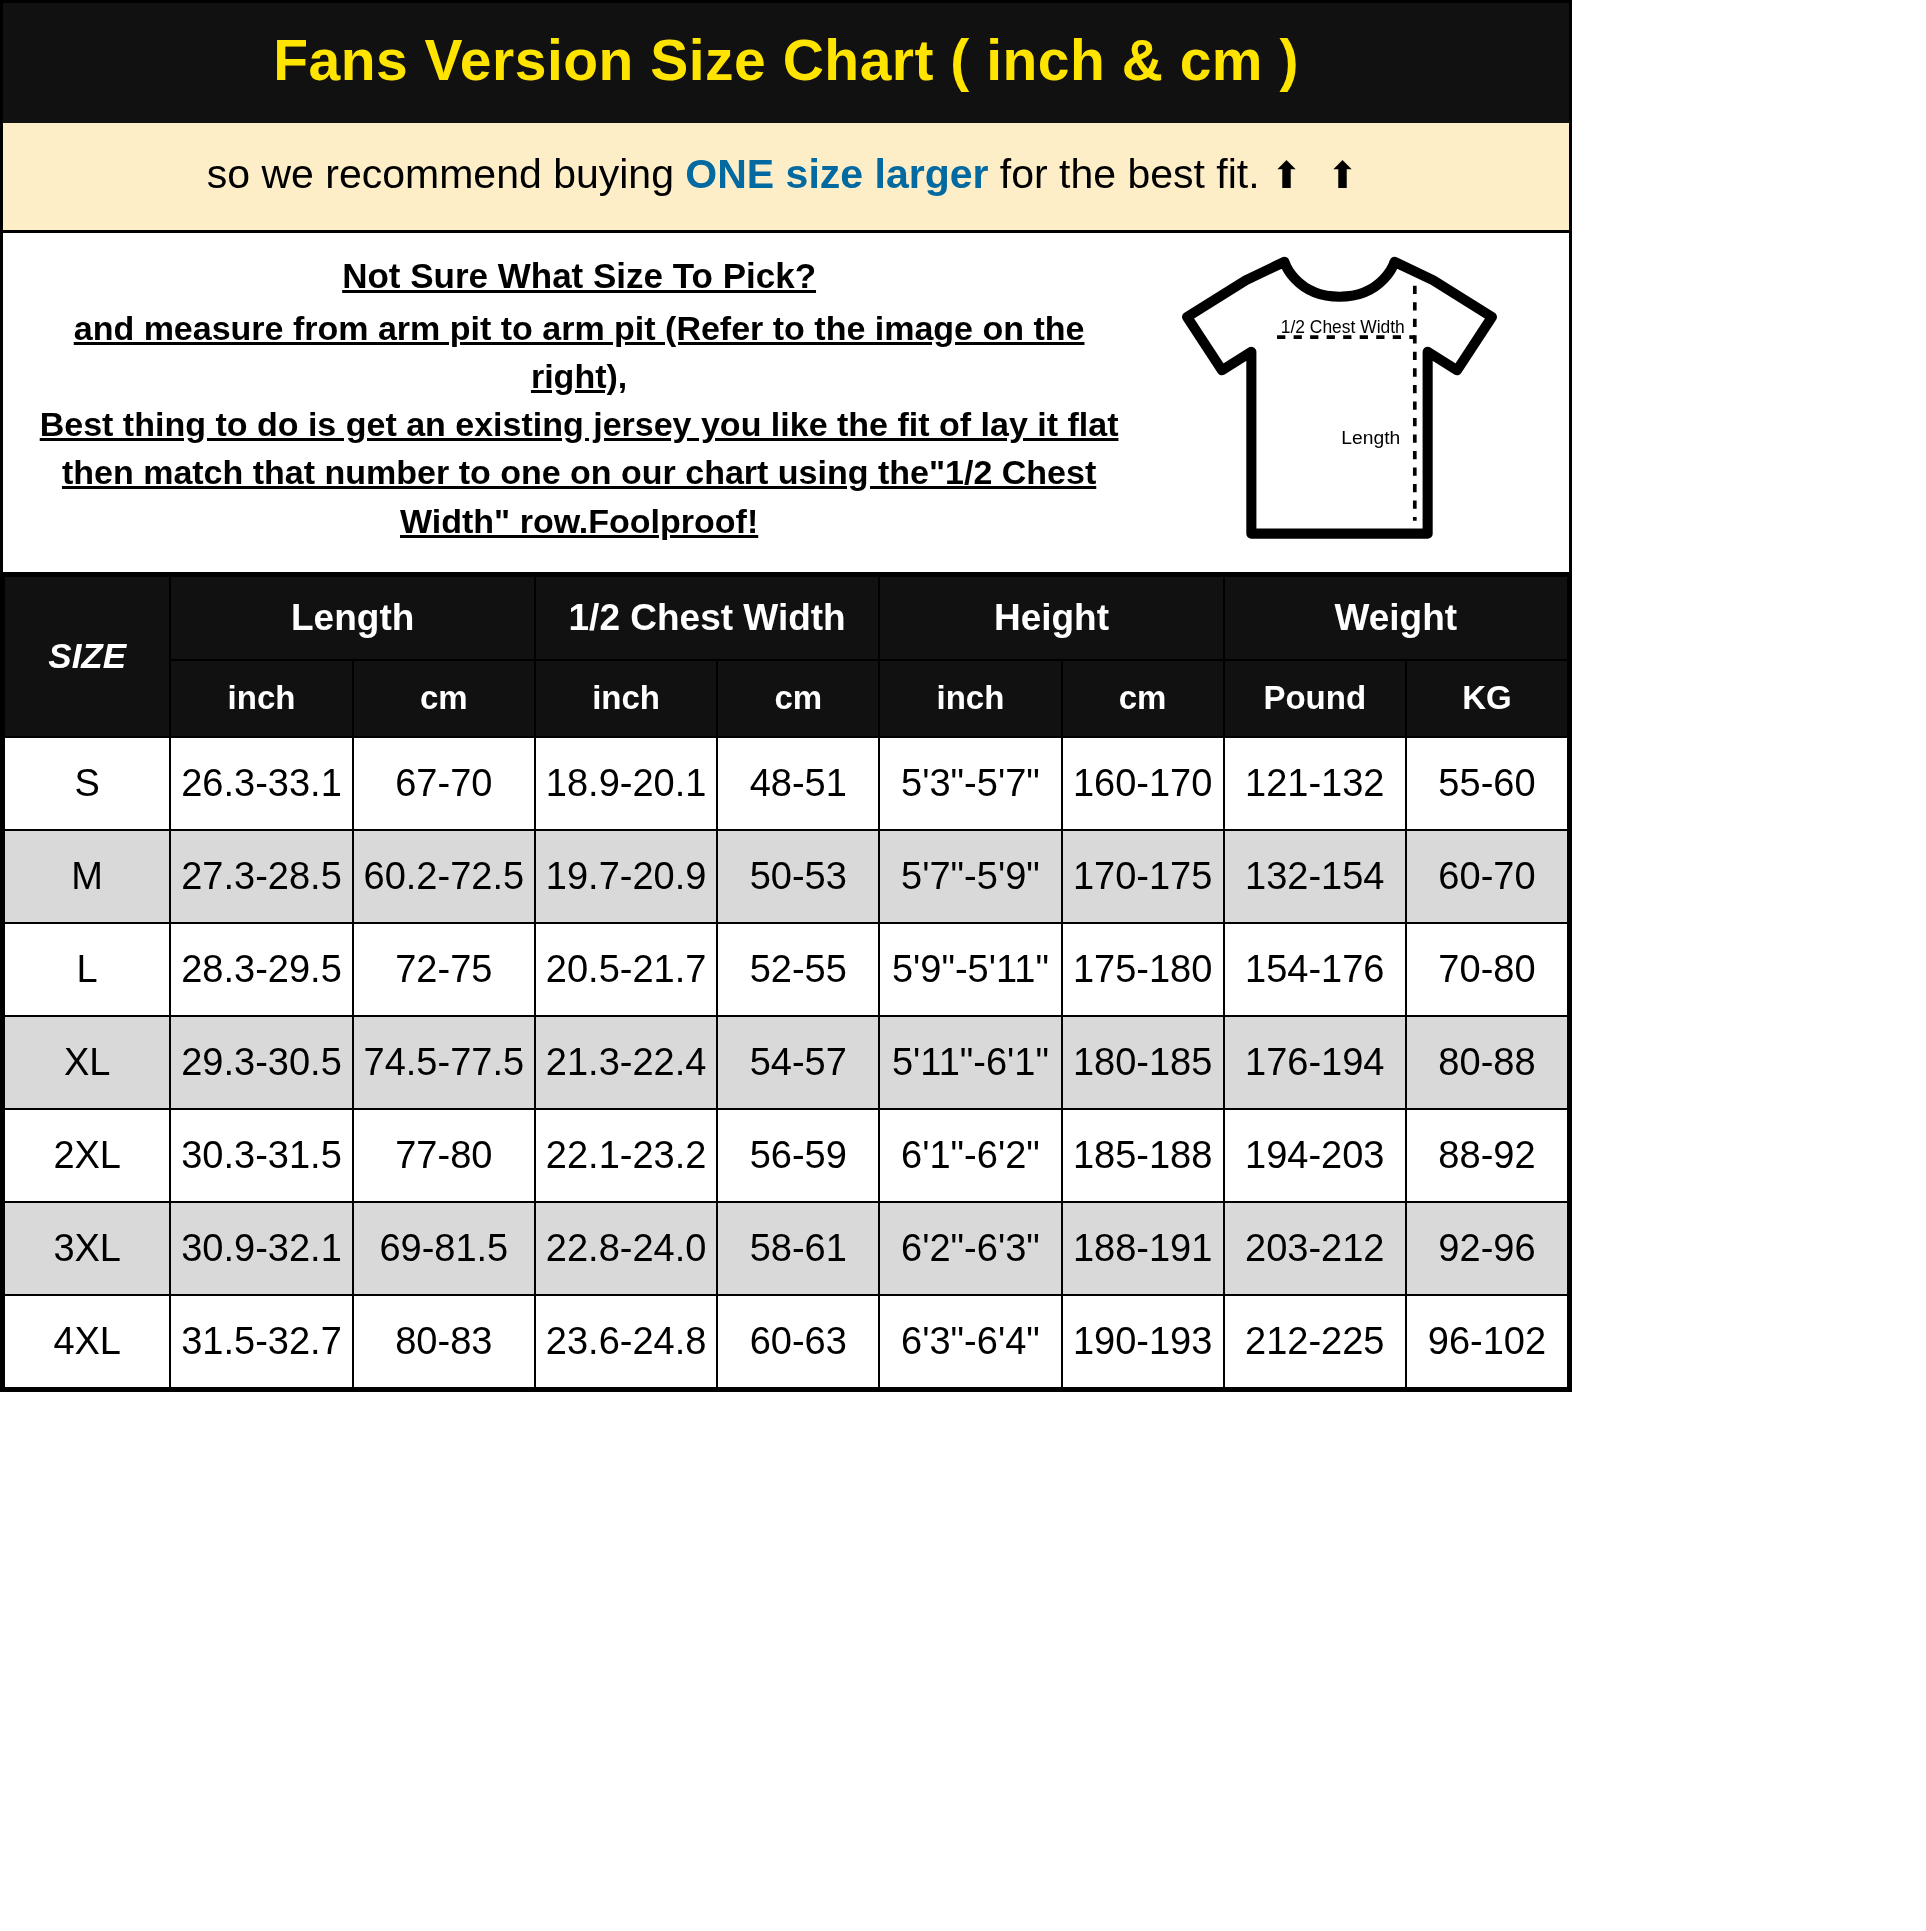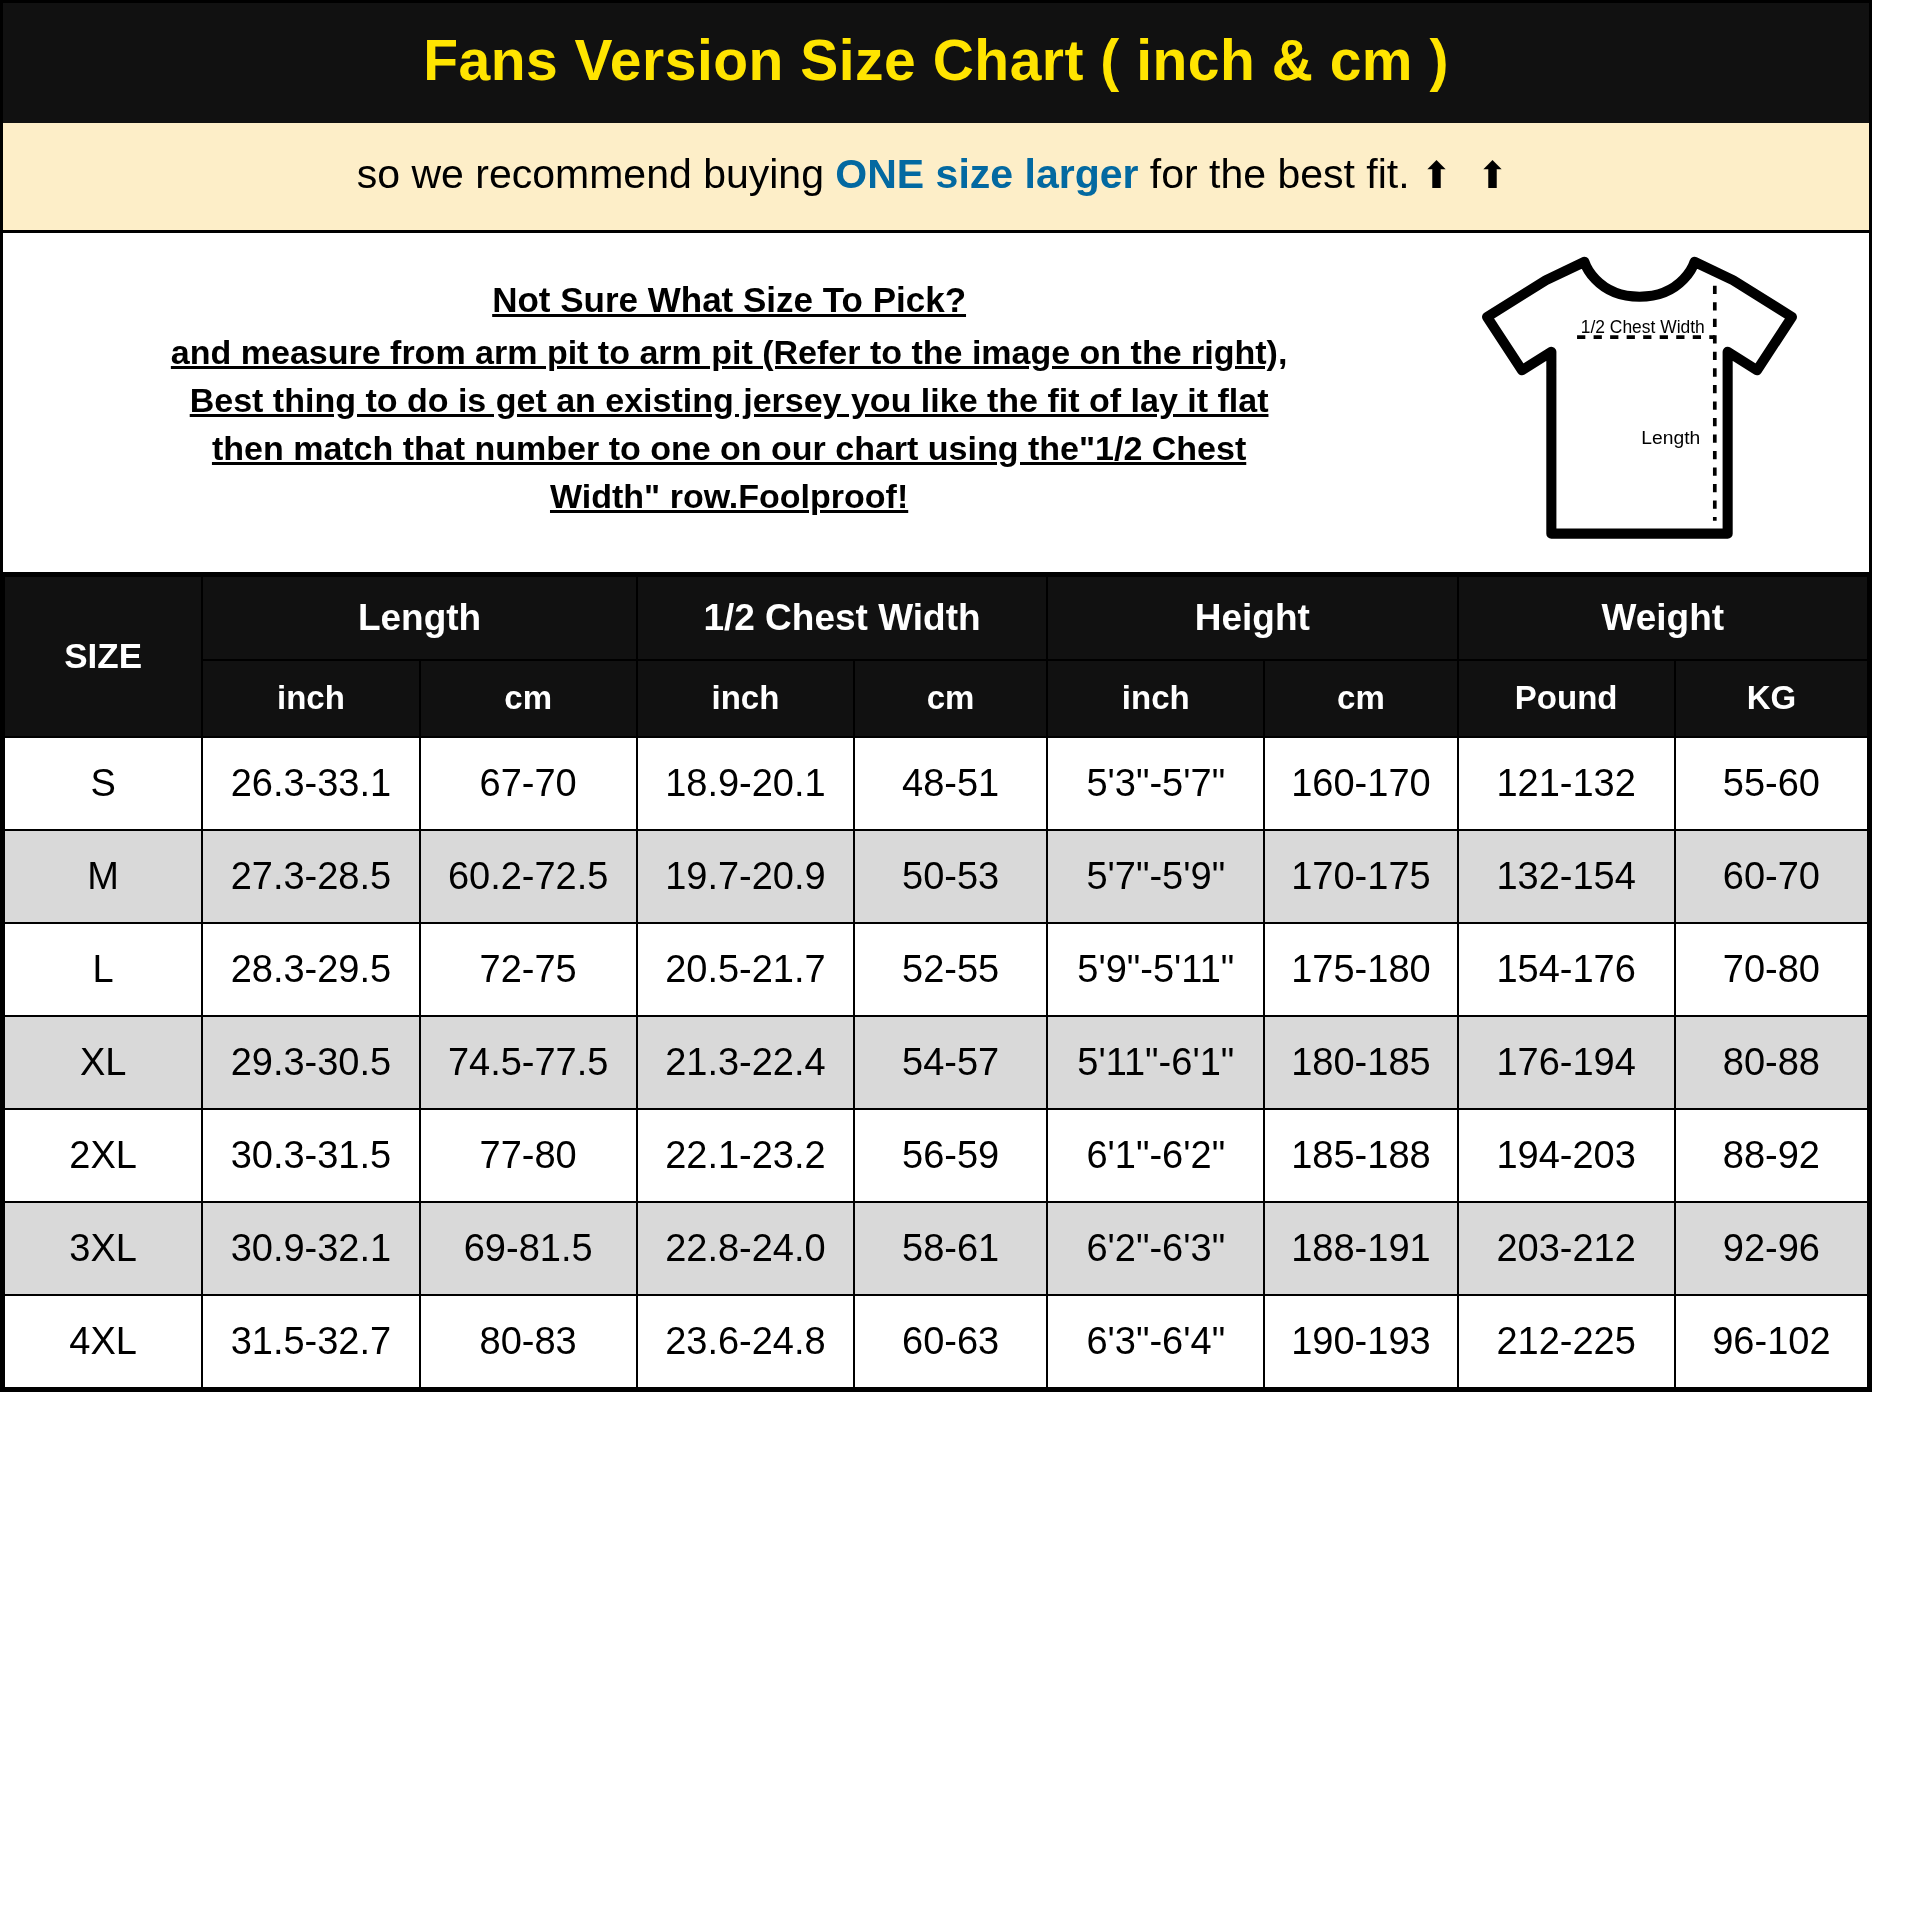--- a/index.html
+++ b/index.html
@@ -6,21 +6,21 @@
     margin: 0;
     padding: 0;
     background: #ffffff;
   }
   body {
     width: 1927px;
     font-family: "Liberation Sans", sans-serif;
     color: #000000;
   }
   .page {
-    width: 1872px;
+    width: 1572px;
     box-sizing: border-box;
     border: 3.7px solid #000000;
     background: #ffffff;
   }
 
   
   .title-bar {
     background: #111111;
     text-align: center;
     padding: 26px 9.2px 31px 9.2px;
@@ -107,20 +107,21 @@
     font-size: 37px;
     font-weight: bold;
     padding: 20px 3.7px;
   }
   table.size-table thead th.sub {
     font-size: 33px;
     padding: 18.4px 3.7px;
   }
   table.size-table thead th.size-col {
     font-size: 35px;
+    font-style: italic;
   }
   table.size-table tbody td {
     font-size: 38px;
     padding: 24px 3.7px;
     background: #ffffff;
   }
   table.size-table tbody tr.alt td {
     background: #d9d9d9;
   }
   table.size-table tbody td.size-cell {

